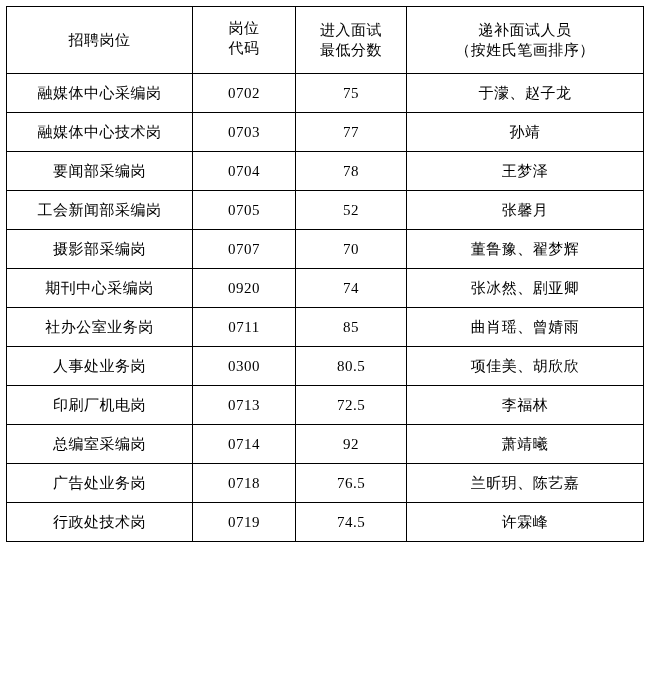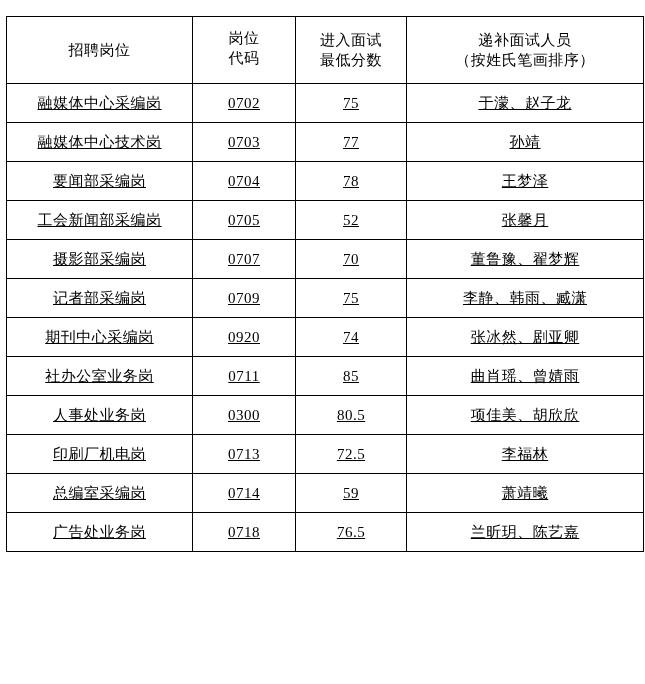--- a/index.html
+++ b/index.html
@@ -11,21 +11,21 @@
     width: 645px;
     height: 684px;
     font-family: "DejaVu Sans", "Liberation Sans", sans-serif;
     color: #000000;
     overflow: hidden;
   }
   .sheet {
     width: 645px;
     height: 684px;
     box-sizing: border-box;
-    padding: 16px 6px 6px 6px;
+    padding: 6px 6px 6px 6px;
   }
   table.grid {
     border-collapse: collapse;
     width: 633px;
     margin: 0 auto;
     table-layout: fixed;
   }
   table.grid td, table.grid th {
     border: 1px solid #000000;
     text-align: center;
@@ -36,21 +36,20 @@
     padding: 0;
     letter-spacing: 0.5px;
   }
   thead td {
     height: 66px;
     font-size: 16px;
     letter-spacing: 1px;
   }
   tbody td {
     height: 38px;
-    text-decoration: underline;
   }
   .col-post { width: 185px; }
   .col-code { width: 102px; font-family: Liberation Mono, monospace; }
   .col-score { width: 110px; }
   .col-names { width: 236px; }
   .head-line { display: block; }
   td.name-cell { letter-spacing: 1px; }
   td.post-cell { letter-spacing: 1px; }
   td.num-cell {
     font-family: "Liberation Serif", "DejaVu Serif", serif;
@@ -107,26 +106,20 @@
         <td class="num-cell">52</td>
         <td class="name-cell">张馨月</td>
       </tr>
       <tr>
         <td class="post-cell">摄影部采编岗</td>
         <td class="num-cell">0707</td>
         <td class="num-cell">70</td>
         <td class="name-cell">董鲁豫、翟梦辉</td>
       </tr>
       <tr>
-        <td class="post-cell">记者部采编岗</td>
-        <td class="num-cell">0709</td>
-        <td class="num-cell">75</td>
-        <td class="name-cell">李静、韩雨、臧潇</td>
-      </tr>
-      <tr>
         <td class="post-cell">期刊中心采编岗</td>
         <td class="num-cell">0920</td>
         <td class="num-cell">74</td>
         <td class="name-cell">张冰然、剧亚卿</td>
       </tr>
       <tr>
         <td class="post-cell">社办公室业务岗</td>
         <td class="num-cell">0711</td>
         <td class="num-cell">85</td>
         <td class="name-cell">曲肖瑶、曾婧雨</td>
@@ -139,24 +132,30 @@
       </tr>
       <tr>
         <td class="post-cell">印刷厂机电岗</td>
         <td class="num-cell">0713</td>
         <td class="num-cell">72.5</td>
         <td class="name-cell">李福林</td>
       </tr>
       <tr>
         <td class="post-cell">总编室采编岗</td>
         <td class="num-cell">0714</td>
-        <td class="num-cell">59</td>
+        <td class="num-cell">92</td>
         <td class="name-cell">萧靖曦</td>
       </tr>
       <tr>
         <td class="post-cell">广告处业务岗</td>
         <td class="num-cell">0718</td>
         <td class="num-cell">76.5</td>
         <td class="name-cell">兰昕玥、陈艺嘉</td>
       </tr>
+      <tr>
+        <td class="post-cell">行政处技术岗</td>
+        <td class="num-cell">0719</td>
+        <td class="num-cell">74.5</td>
+        <td class="name-cell">许霖峰</td>
+      </tr>
     </tbody>
   </table>
 </div>
 
 </body></html>

